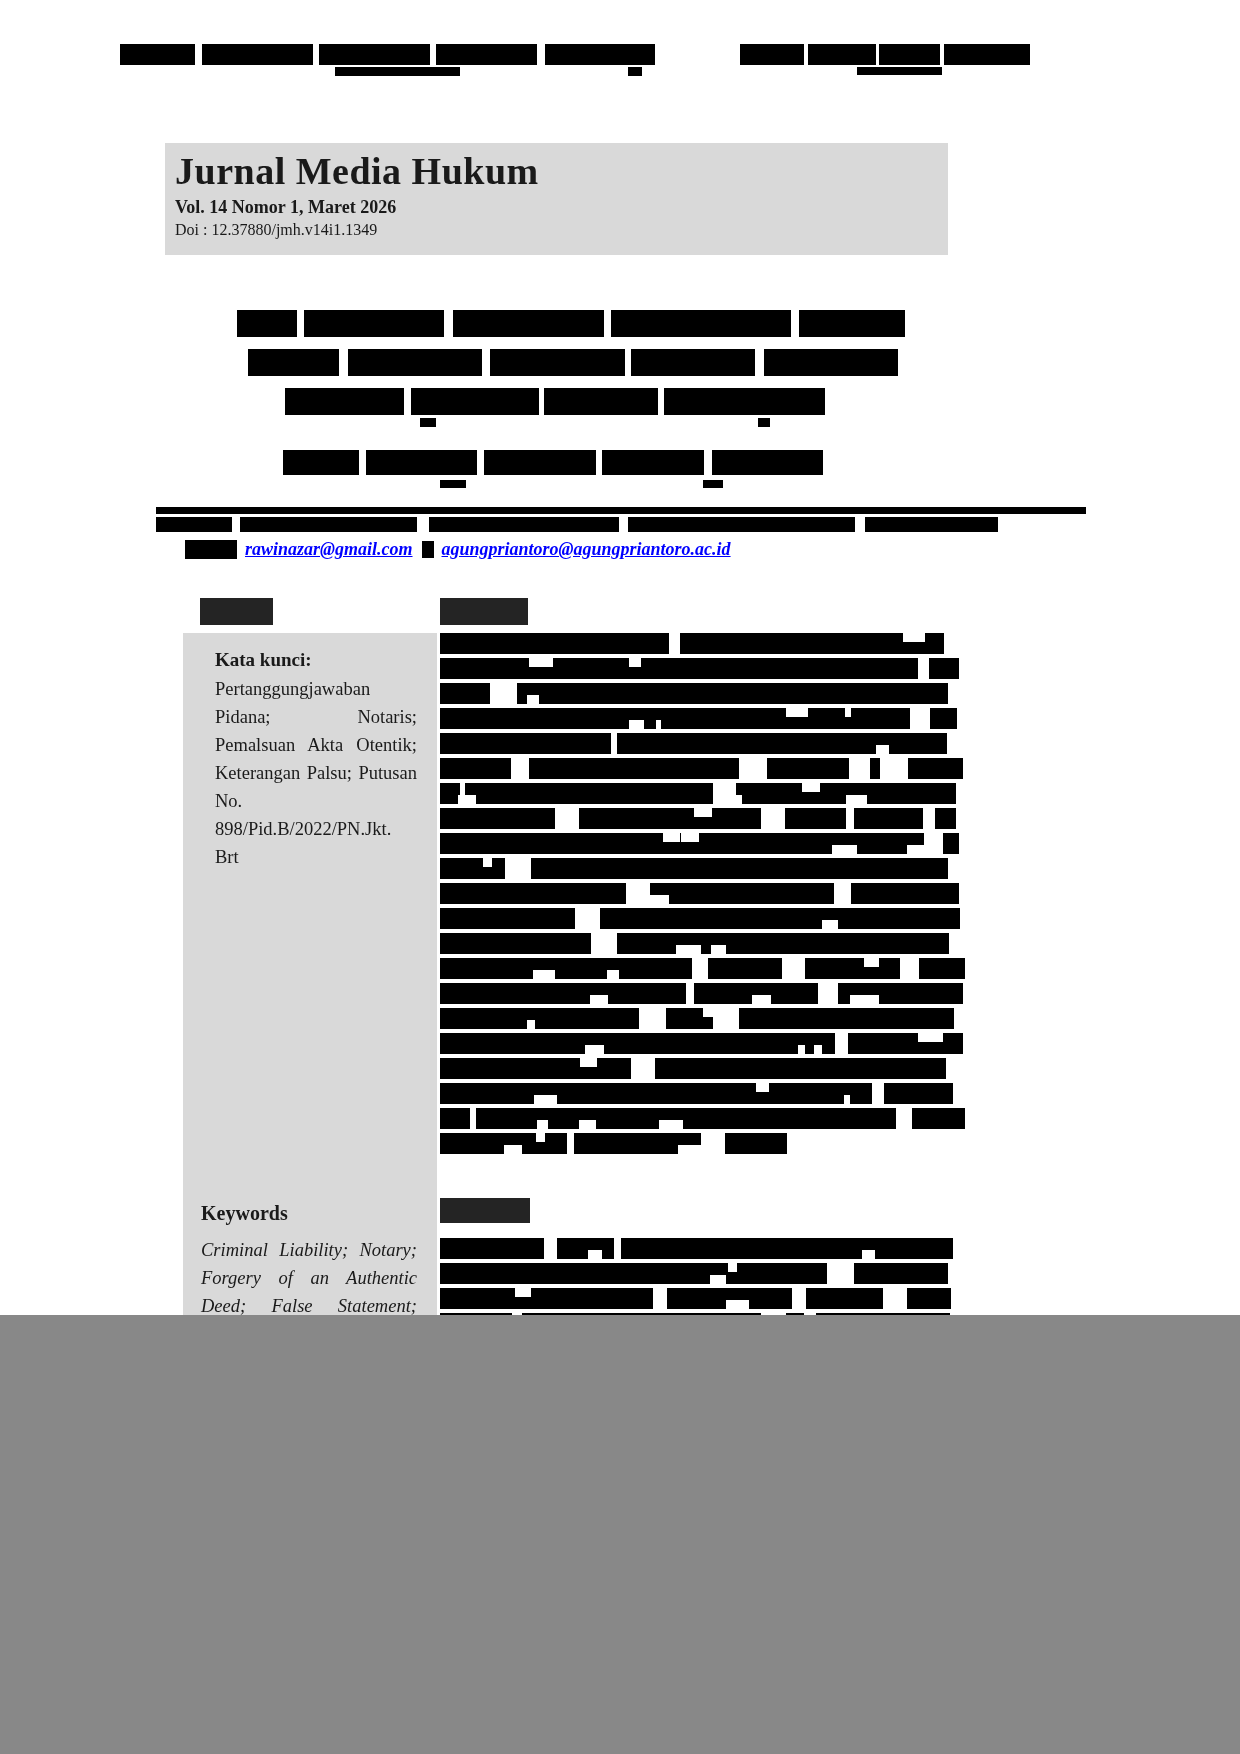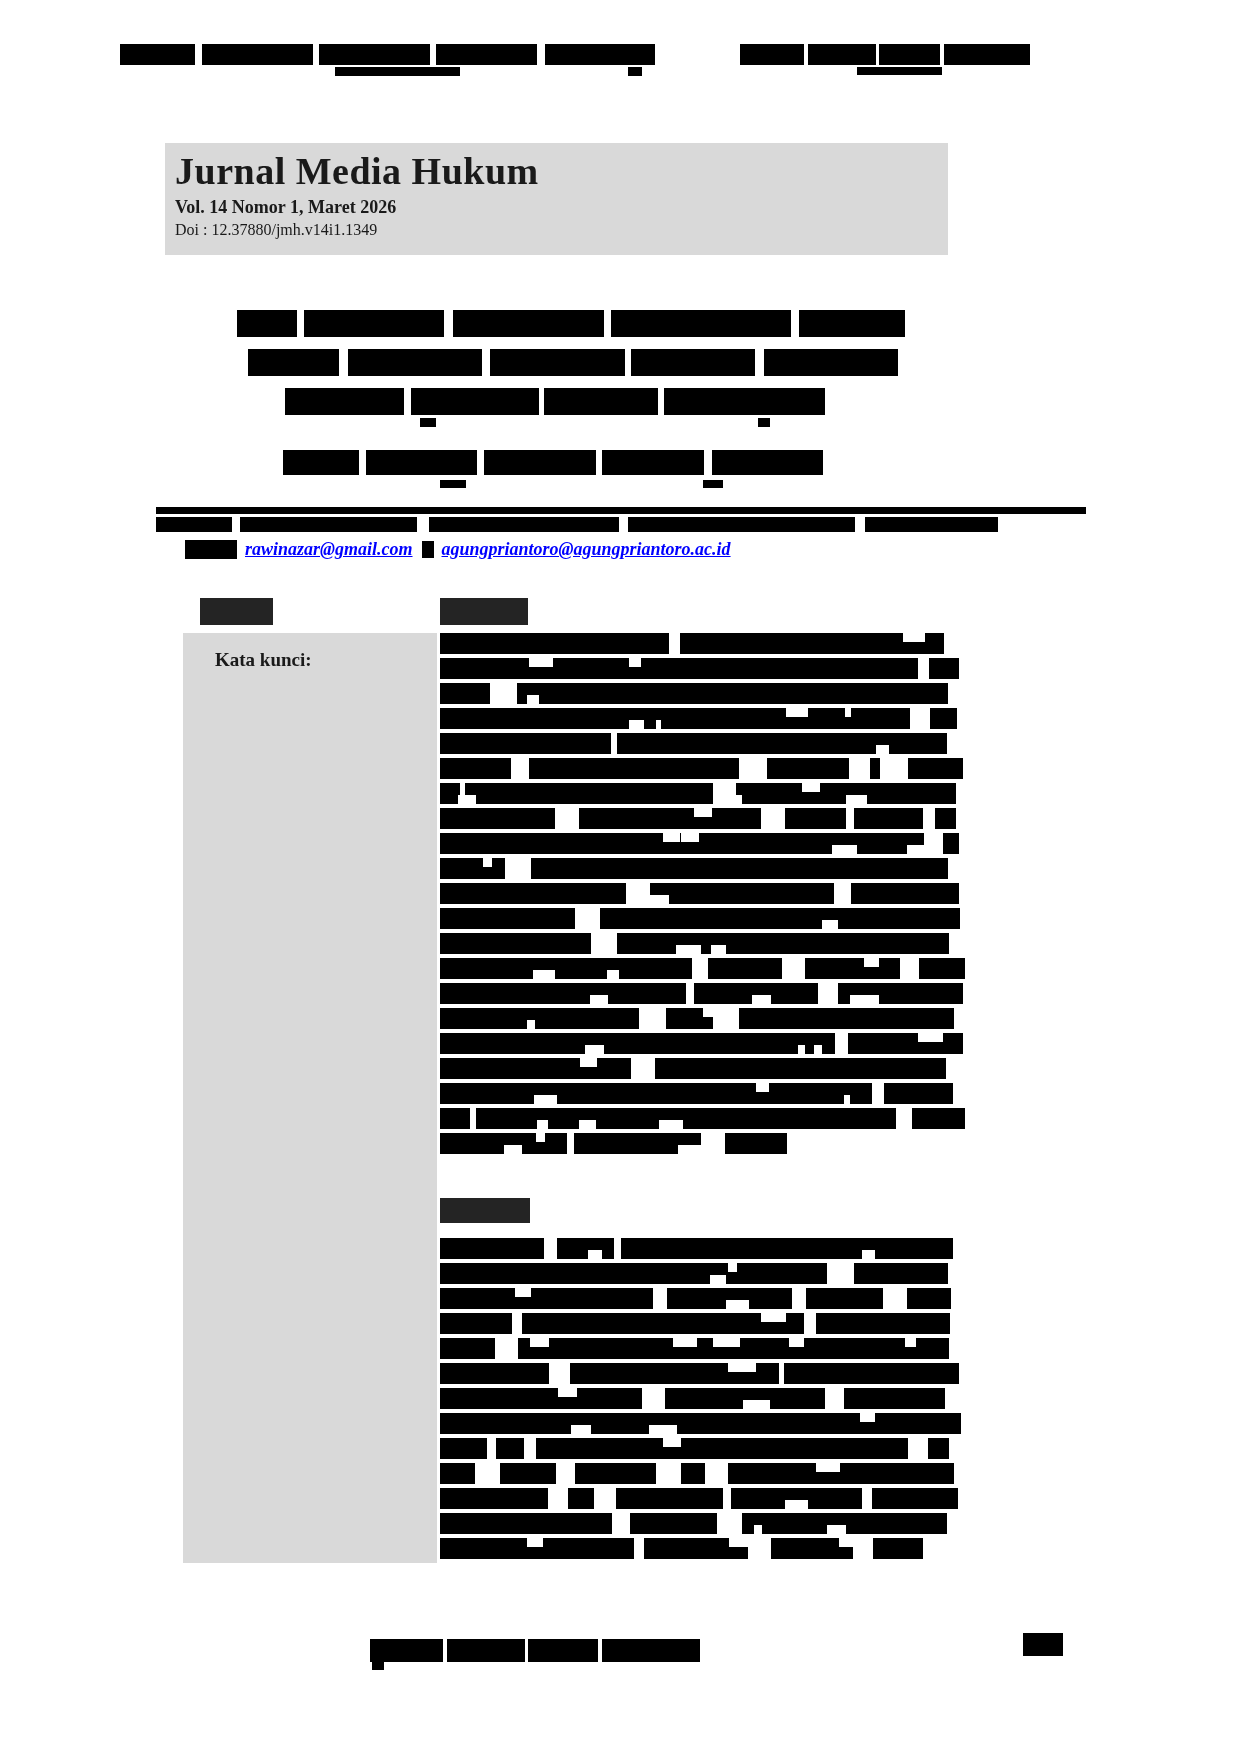--- a/index.html
+++ b/index.html
@@ -1,17 +1,17 @@
 <!DOCTYPE html>
 <html><head>
 <meta charset="utf-8">
 <style>
   html,body{margin:0;padding:0;background:#888;}
   .page{
-    position:relative;width:1240px;height:1754px;margin:0 auto;
+    position:relative;width:1240px;height:1315px;margin:0 auto;
     background:#ffffff;font-family:"Liberation Serif",serif;color:#1a1a1a;
     overflow:hidden;
   }
   .abs{position:absolute;}
   
   .rb{background:#000;}
   .rb-h{background:#242424;}
   .rb-a{background:linear-gradient(90deg,#000 0 14%,#fff 14% 15.4%,#000 15.4% 36%,#fff 36% 37.2%,#000 37.2% 58%,#fff 58% 59%,#000 59% 78%,#fff 78% 79.4%,#000 79.4% 100%);}
   .rb-b{background:linear-gradient(90deg,#000 0 22%,#fff 22% 23.4%,#000 23.4% 47%,#fff 47% 48%,#000 48% 69%,#fff 69% 70.2%,#000 70.2% 100%);}
   .rb-c{background:linear-gradient(90deg,#000 0 9%,#fff 9% 10%,#000 10% 31%,#fff 31% 32.4%,#000 32.4% 55%,#fff 55% 56%,#000 56% 83%,#fff 83% 84.2%,#000 84.2% 100%);}
@@ -77,20 +77,25 @@
   <div class="abs email-row">
     <span class="email-label"></span><a class="email-link">rawinazar@gmail.com</a><span class="email-sep"></span><a class="email-link">agungpriantoro@agungpriantoro.ac.id</a>
   </div>
 
   <div class="abs rb-h" style="left:200px;top:598px;width:73px;height:27px;"></div>
   <div class="abs rb-h" style="left:440px;top:598px;width:88px;height:27px;"></div>
 
   <aside class="abs sidebar" style="background:#d9d9d9;">
     <div class="sb-inner">
       <div class="sb-h">Kata kunci:</div>
+      <div class="sb-body">Pertanggungjawaban Pidana; Notaris; Pemalsuan Akta Otentik; Keterangan Palsu; Putusan No. 898/Pid.B/2022/PN.Jkt. Brt</div>
+    </div>
+    <div class="kw-block">
+      <div class="kw-h">Keywords</div>
+      <div class="kw-body">Criminal Liability; Notary; Forgery of an Authentic Deed; False Statement; Judgment No. 898/Pid.B/2022/PN.Jkt. Brt.</div>
     </div>
   </aside>
 
   <section class="abs" style="left:440px;top:633px;width:525px;">
       <div class="rl" style="width: 96.0468%;">
         <span class="rgap" style="left: 91.8986%; width: 21.7767px; height: 42%; top: 0px;"></span>
         <span class="rgap" style="left: 45.4272%; width: 10.7582px;"></span>
       </div>
       <div class="rl" style="width: 98.9193%;">
         <span class="rgap" style="left: 17.1913%; width: 23.3382px; height: 42%; top: 0px;"></span>

